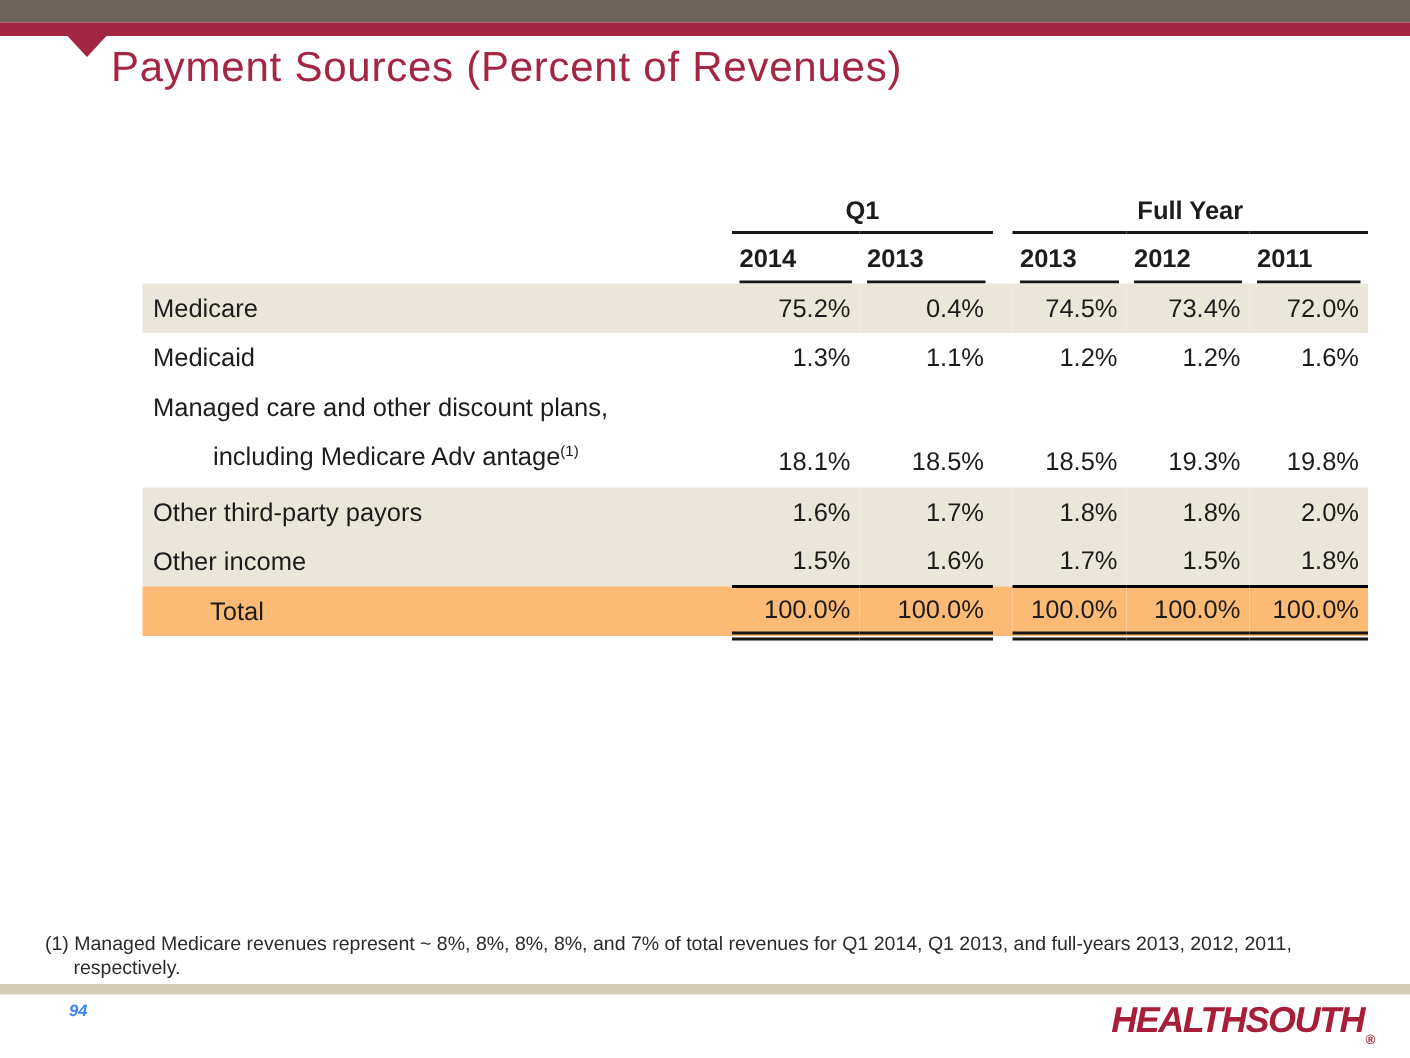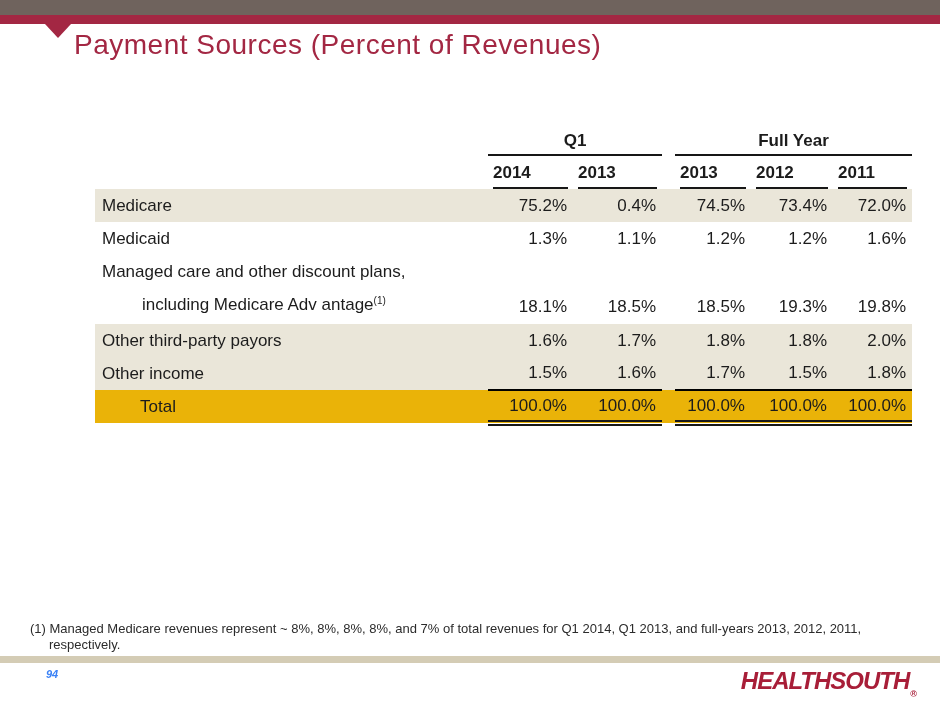--- a/index.html
+++ b/index.html
@@ -55,21 +55,21 @@
   thead tr.year-row { height: 33px; }
   thead tr.year-row th { padding: 0; font-weight: bold; vertical-align: bottom; }
   .yr {
     display: block; margin: 0 5px; padding: 7px 0 4px;
     text-align: left; border-bottom: 2px solid #171717;
     font-size: 17px;
   }
 
   tbody tr { height: 33px; }
   tbody tr.shaded { background: #eae6d9; }
-  tbody tr.total  { background: #eab308; }
+  tbody tr.total  { background: #fdba74; }
   td.label { text-align: left; padding-left: 7px; }
   td.val   { text-align: right; padding-right: 6px; white-space: nowrap; }
   tbody tr.tall { height: 66px; }
   tbody tr.tall td.label { vertical-align: top; padding-top: 0; }
   .l1, .l2 { line-height: 33px; white-space: nowrap; }
   .l2 { padding-left: 40px; }
   .fn-sup { font-size: 10px; position: relative; top: -6px; }
   tbody tr.tall td.val { vertical-align: bottom; padding-bottom: 7px; }
   tbody tr.total td.label { padding-left: 45px; }
   tbody tr.total td.val {

